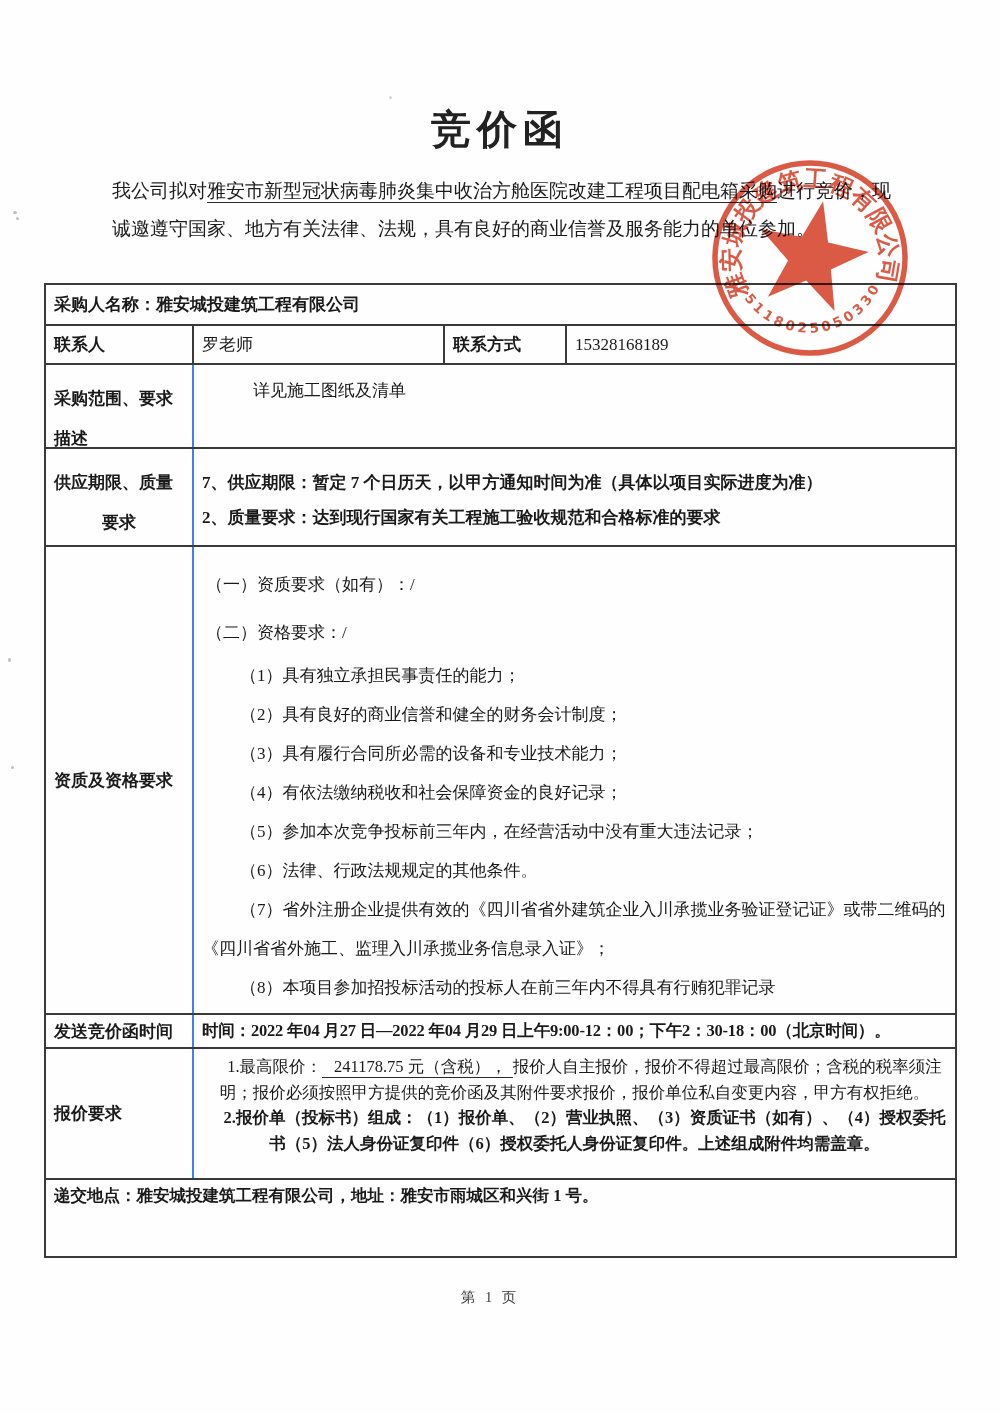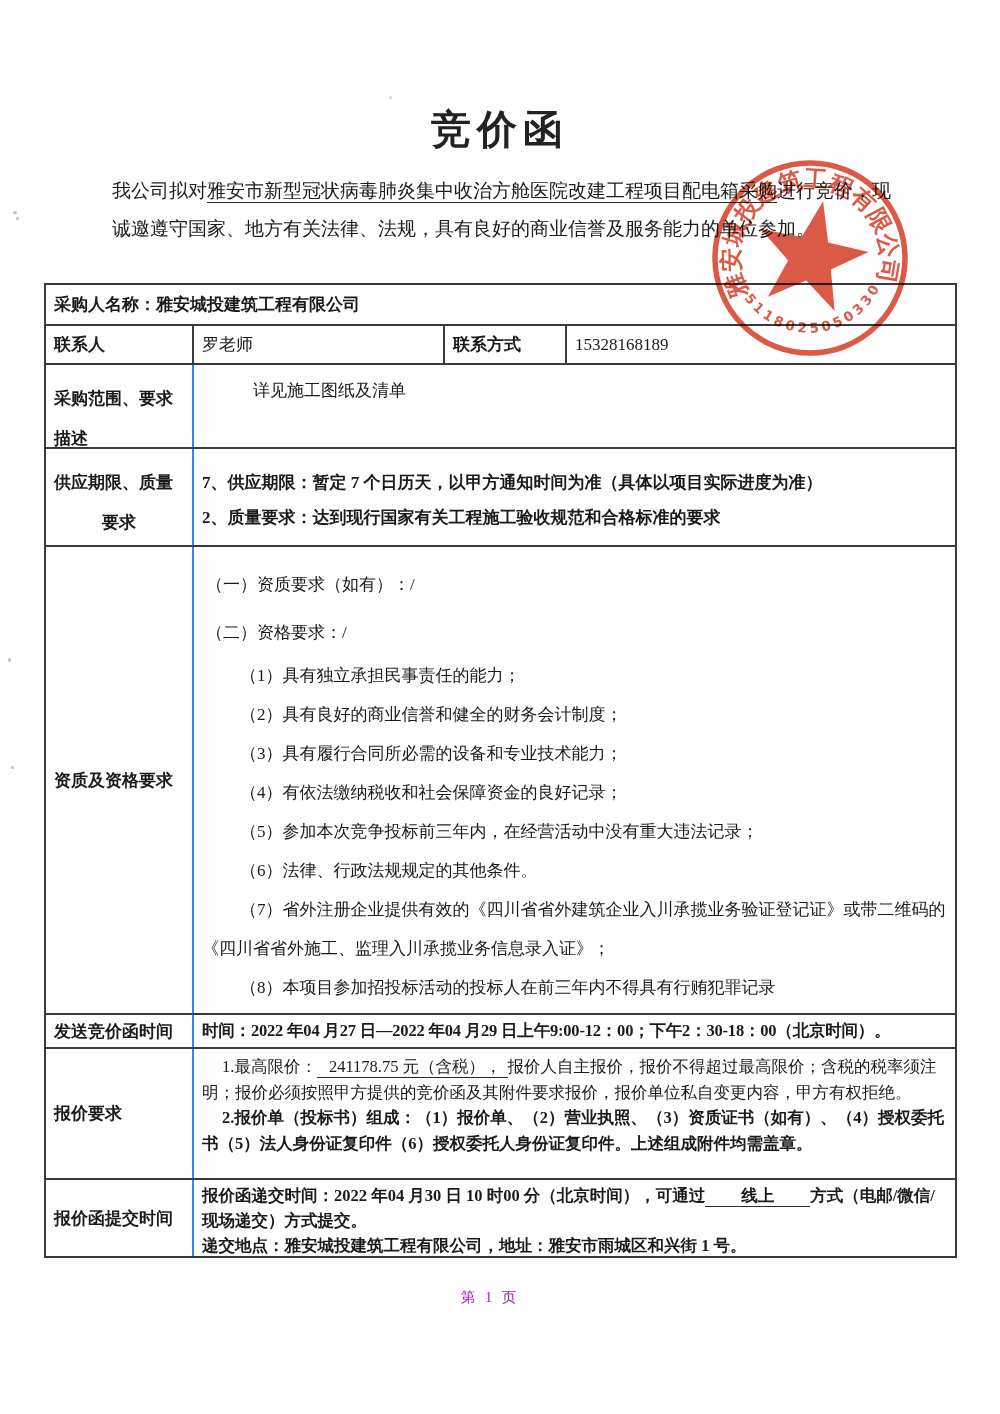--- a/index.html
+++ b/index.html
@@ -44,31 +44,31 @@
   .lbl-top{justify-content:flex-start;padding-top:14px;line-height:40px;}
   .lbl-center2 .l2{display:block;text-align:center;}
   .scope-val{padding-top:14px;padding-left:59px;}
   .supply-val{padding-top:16px;line-height:35px;font-weight:600;}
   .qual-val{padding-top:18px;line-height:39px;}
   .qual-sec{margin-bottom:9px;padding-left:4px;}
   .qual-sec2{margin-bottom:4px;padding-left:4px;}
   .qual-item{text-indent:38px;}
   .qual-item-wrap{text-indent:38px;}
   .send-val{display:flex;align-items:center;font-weight:600;font-size:16.5px;letter-spacing:-0.2px;}
-  .quote-val{padding-top:5px;line-height:25.5px;font-size:16.5px;}
+  .quote-val{padding-top:5px;line-height:25.5px;font-size:16.5px;text-align:center;}
   .quote-val p{margin:0;text-indent:20px;}
   .quote-val .p2{font-weight:600;}
   .price-u{border-bottom:1.6px solid #2a2a2a;padding:0 6px 1px 12px;}
   .submit-val{padding-top:3px;line-height:25px;font-size:16.5px;font-weight:600;}
   .submit-val p{margin:0;}
   .online-u{border-bottom:1.6px solid #2a2a2a;padding:0 36px 1px 36px;}
   
   .footer{
     position:absolute;top:1288px;left:0;width:980px;text-align:center;
-    font-size:14.5px;letter-spacing:3px;color:#a21caf;
+    font-size:14.5px;letter-spacing:3px;color:#404040;
   }
   
   .stamp{
     position:absolute;top:148px;left:699px;width:222px;height:222px;
     opacity:0.88;mix-blend-mode:multiply;pointer-events:none;
   }
   
   .speck{position:absolute;background:#8a8a8a;border-radius:50%;opacity:.55;}
   .sp1{top:211px;left:13px;width:4px;height:3px;}
   .sp1b{top:217px;left:16px;width:3px;height:3px;}
@@ -146,23 +146,21 @@
 
     <div class="t-row r8">
       <div class="cell lbl">报价要求</div>
       <div class="cell val quote-val">
         <p><span>1.最高限价：</span><span class="price-u">241178.75 元（含税），</span><span>报价人自主报价，报价不得超过最高限价；含税的税率须注明；报价必须按照甲方提供的竞价函及其附件要求报价，报价单位私自变更内容，甲方有权拒绝。</span></p>
         <p class="p2">2.报价单（投标书）组成：（1）报价单、（2）营业执照、（3）资质证书（如有）、（4）授权委托书（5）法人身份证复印件（6）授权委托人身份证复印件。上述组成附件均需盖章。</p>
       </div>
     </div>
 
     <div class="t-row r9">
-      <div class="cell lbl">报价函提交时间</div>
       <div class="cell val submit-val">
-        <p><span>报价函递交时间：2022 年04 月30 日 10 时00 分（北京时间），可通过</span><span class="online-u">线上</span><span>方式（电邮/微信/现场递交）方式提交。</span></p>
         <p>递交地点：雅安城投建筑工程有限公司，地址：雅安市雨城区和兴街 1 号。</p>
       </div>
     </div>
 
   </div>
 
   <svg class="stamp" viewBox="0 0 222 222" aria-hidden="true">
     <defs>
       <path id="sealTextArc" d="M 49.5 145.5 A 71 71 0 1 1 172.5 145.5" fill="none"></path>
       <path id="sealSerialArc" d="M 42 145 A 78 78 0 0 0 186 124" fill="none"></path>

